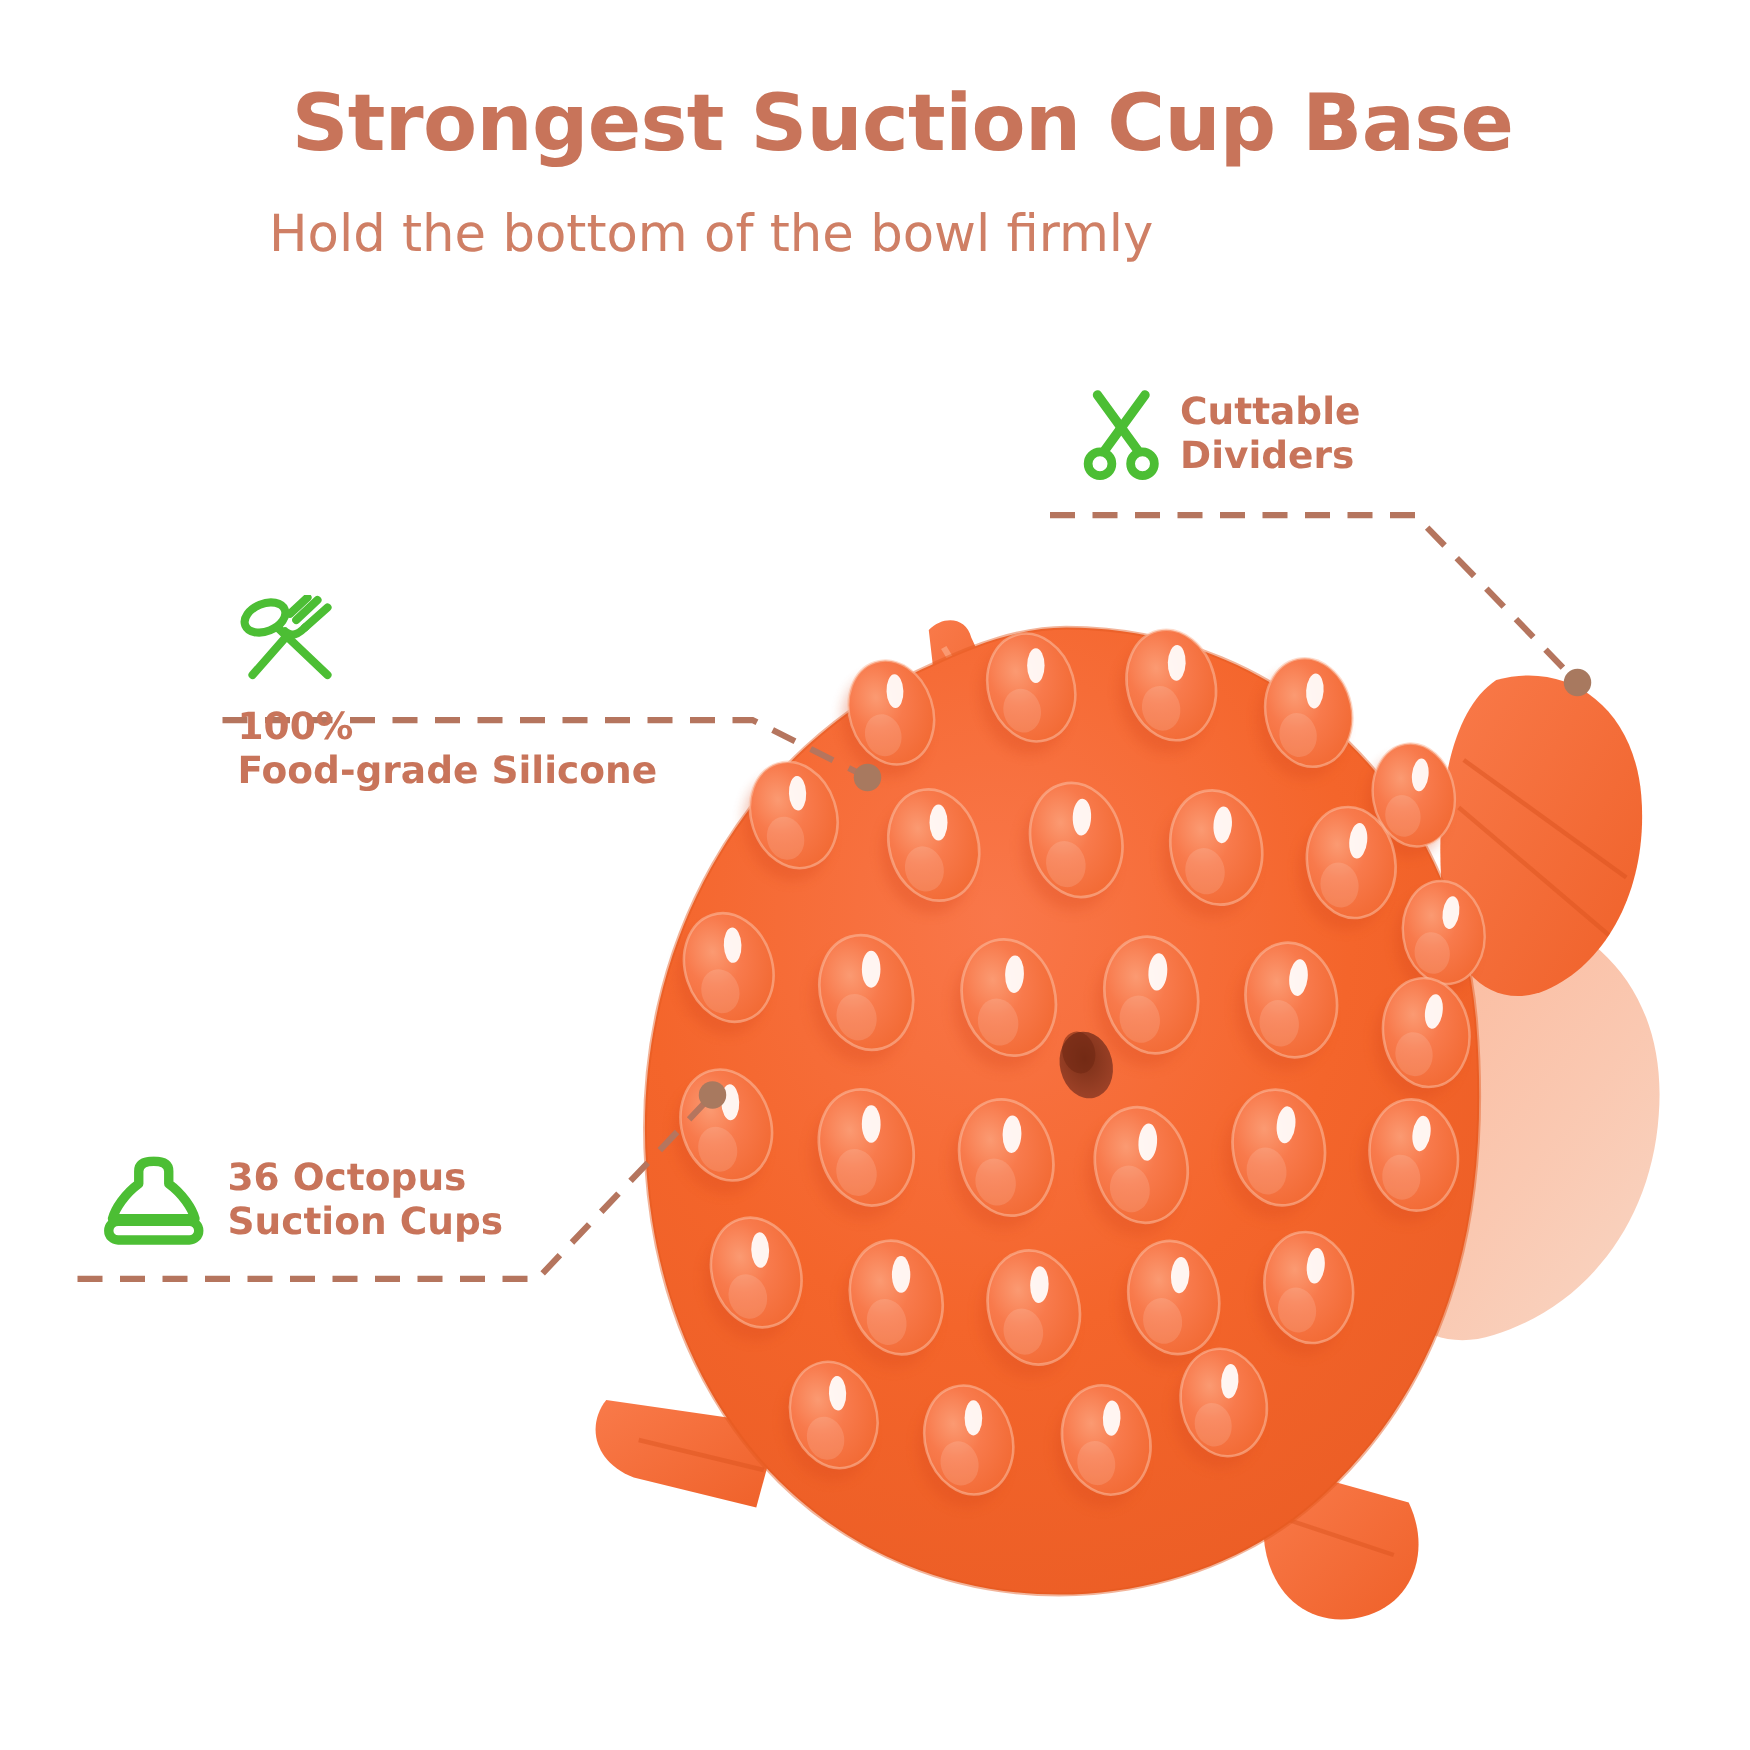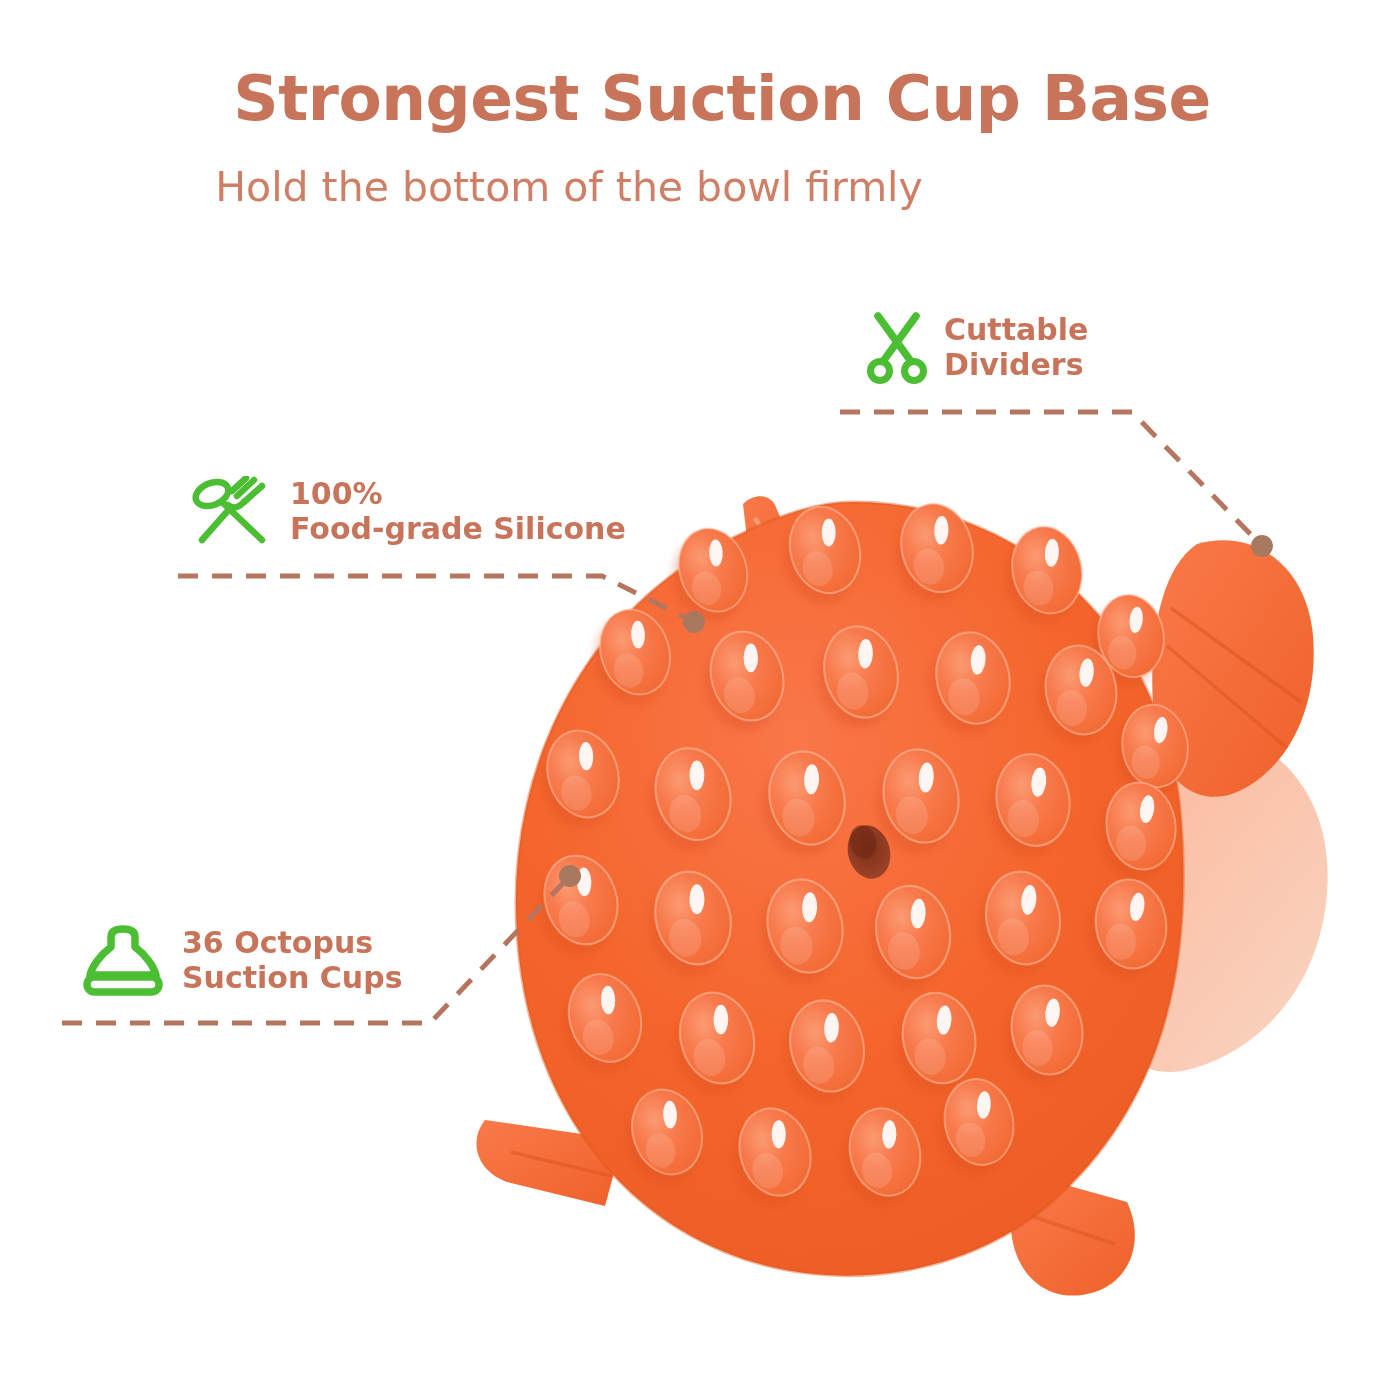--- a/index.html
+++ b/index.html
@@ -61,21 +61,21 @@
   .callout .txt {
     font-size: 30px;
     font-weight: bold;
     line-height: 1.18;
     color: #c8745a;
     white-space: pre-line;
     font-family: "DejaVu Sans", "Liberation Sans", sans-serif;
   }
 
   #callout-cuttable   { left: 866px; top: 312px; }
-  #callout-silicone   { left: 190px; top: 476px; }
+  #callout-silicone   { left: 190px; top: 476px; flex-direction: column; }
   #callout-suction    { left: 80px;  top: 925px; }
 
   
   #connectors {
     position: absolute;
     left: 0; top: 0;
     width: 1400px;
     height: 1400px;
     pointer-events: none;
   }

